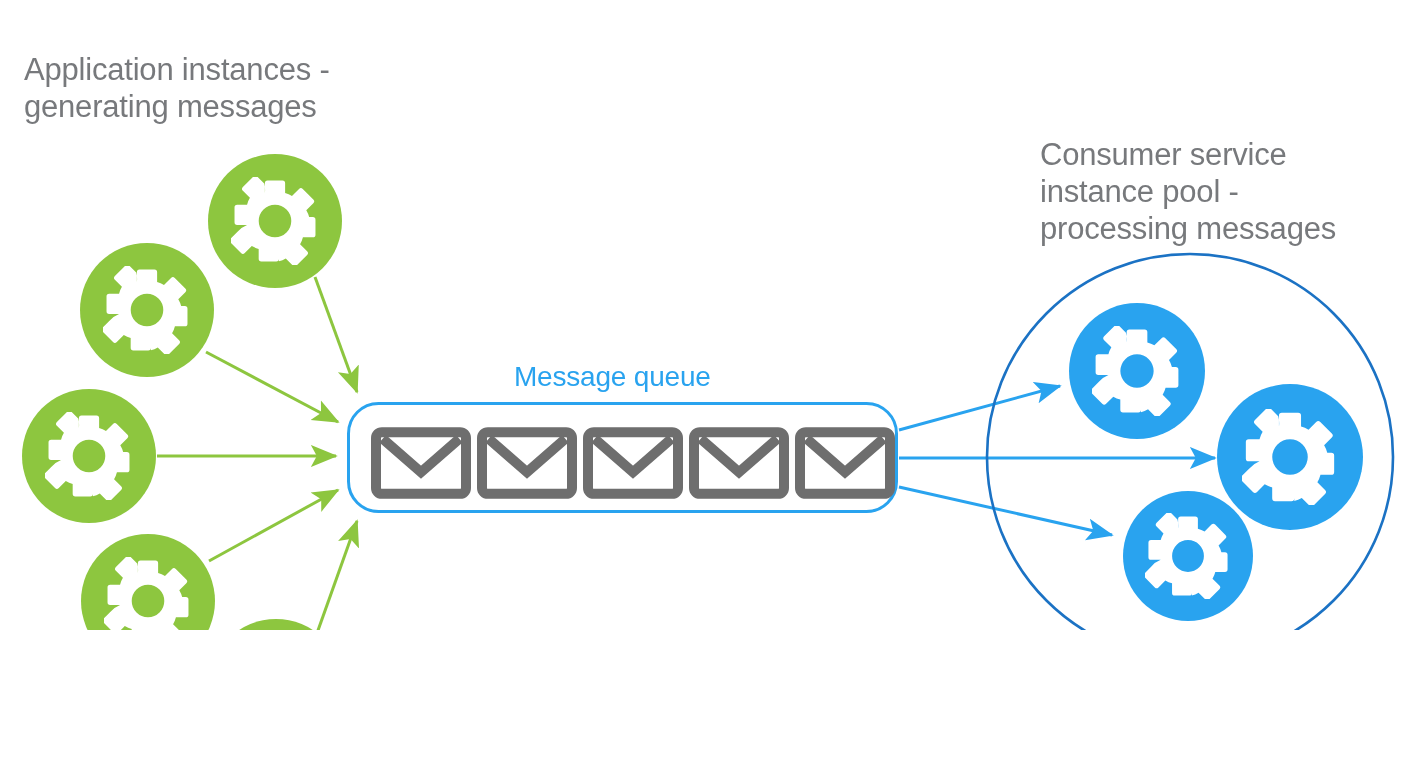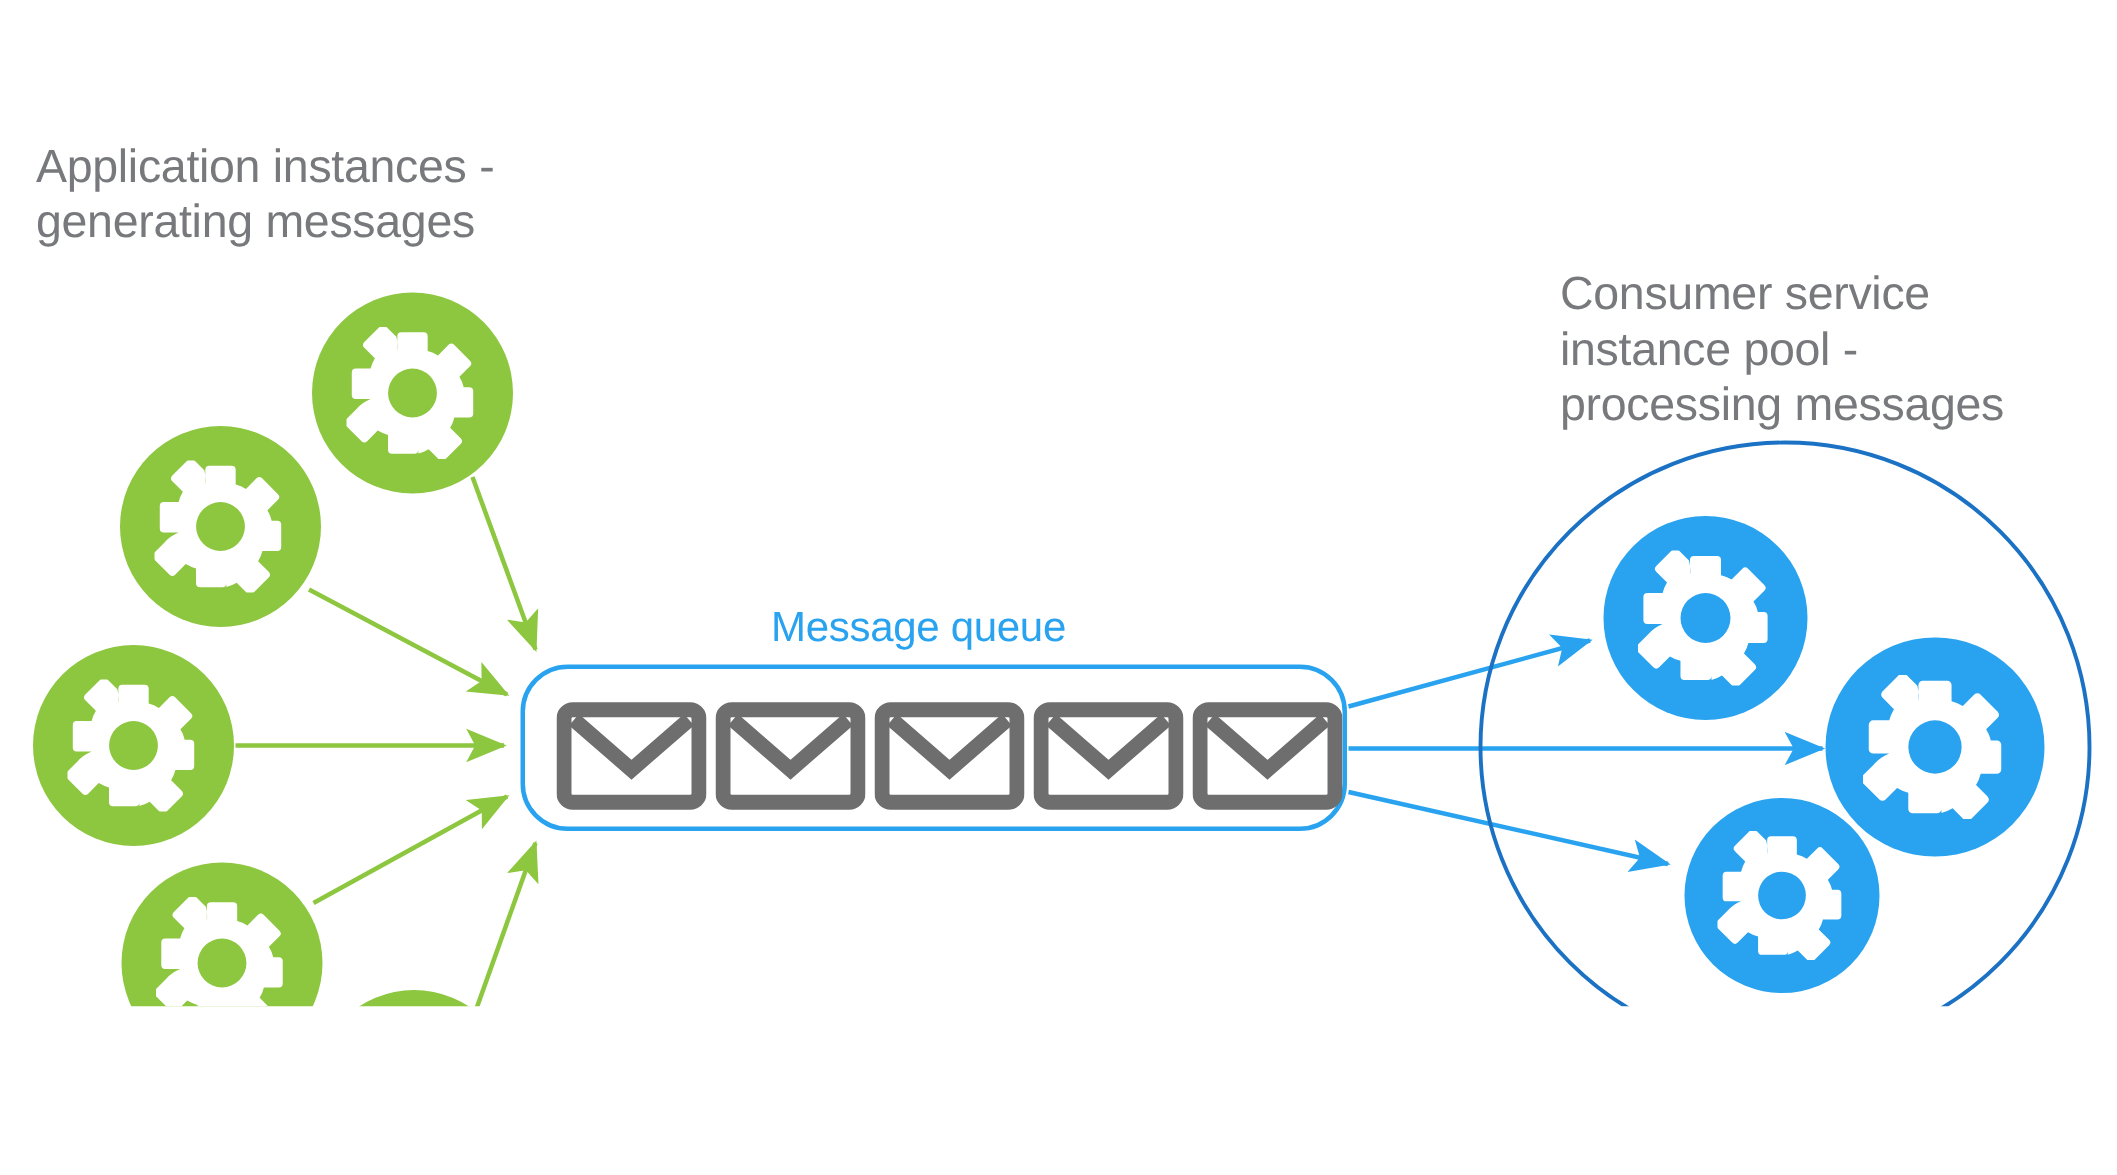--- a/index.html
+++ b/index.html
@@ -9,21 +9,20 @@
   }
   body {
     font-family: "Liberation Sans", sans-serif;
   }
   #stage {
     position: relative;
     width: 1411px;
     height: 630px;
     background: #ffffff;
     overflow: hidden;
-    margin-top: 41px;
   }
   #diagram-svg {
     position: absolute;
     left: 0;
     top: 0;
     width: 1411px;
     height: 783px;
     display: block;
   }
   .label-text {

